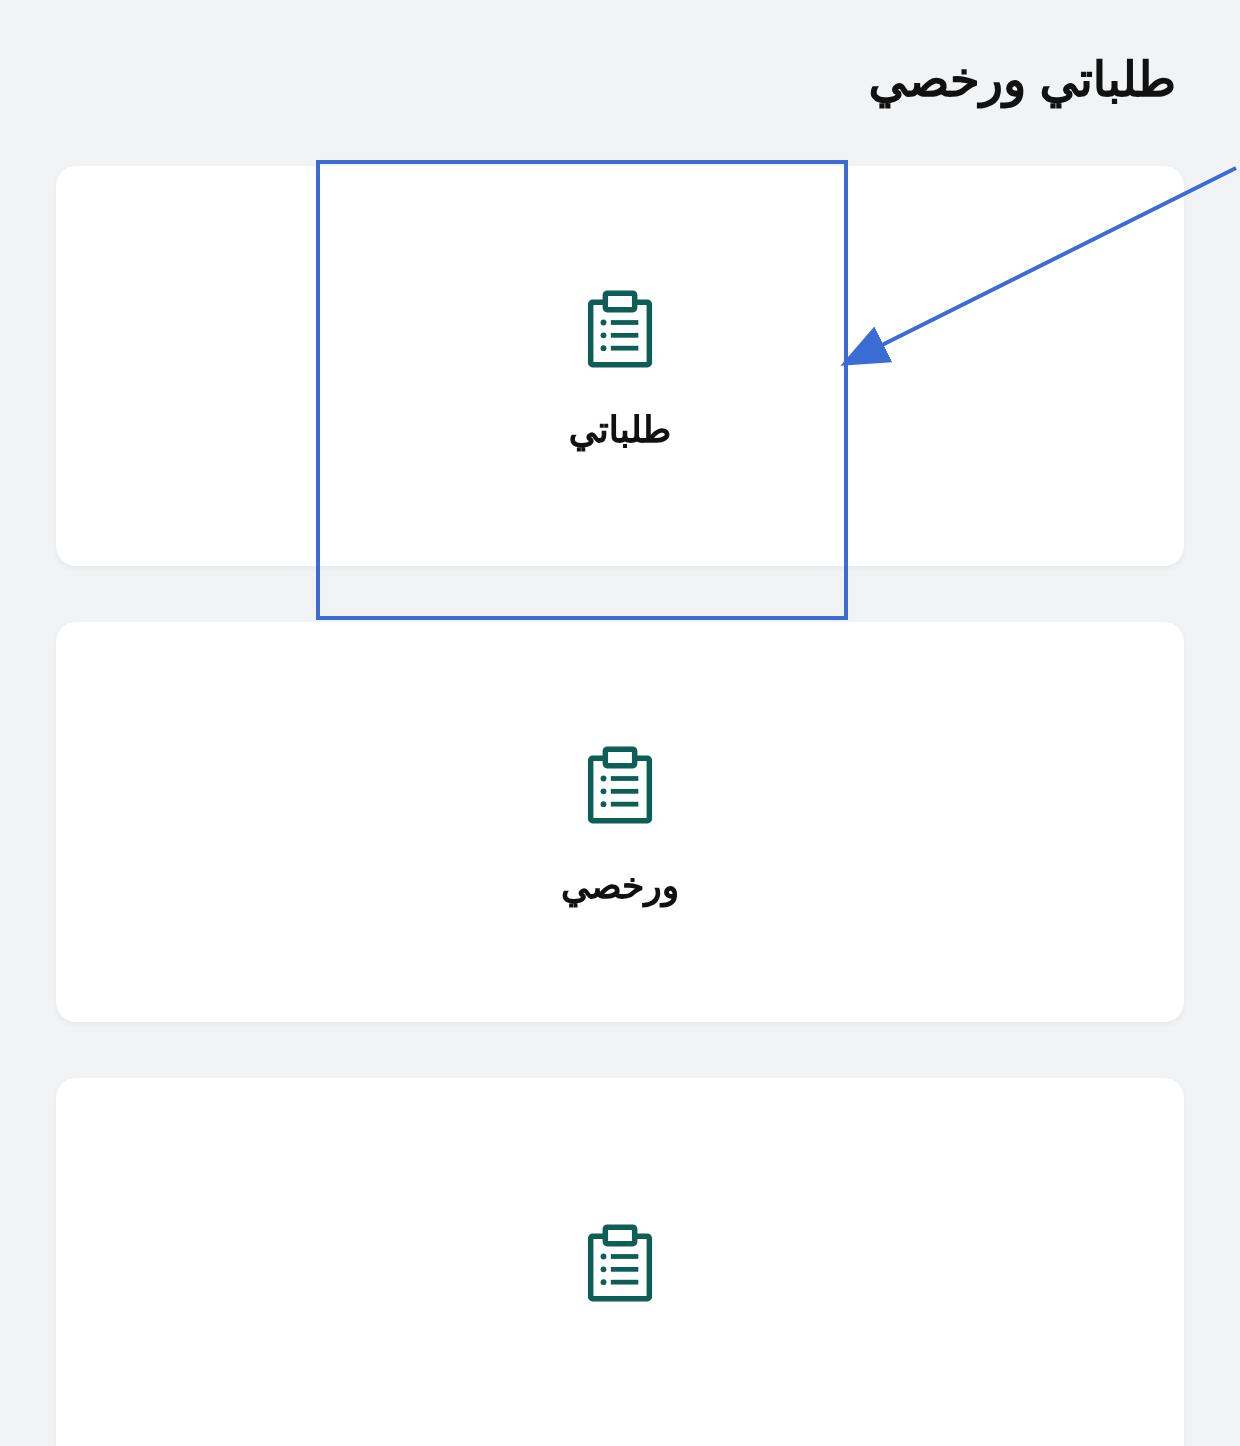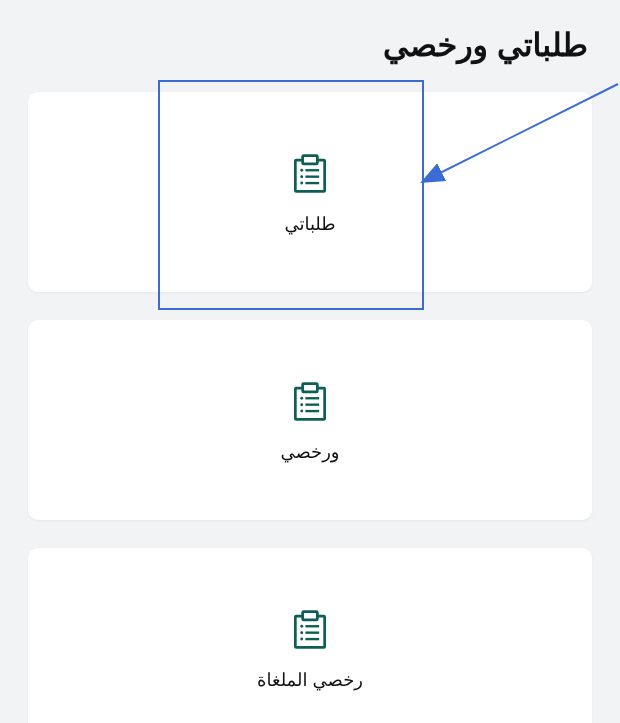--- a/index.html
+++ b/index.html
@@ -13,21 +13,21 @@
     background: #f1f3f5;
     font-family: -apple-system, BlinkMacSystemFont, "Segoe UI", Tahoma, Arial, sans-serif;
     direction: rtl;
     position: relative;
     overflow: hidden;
   }
   .page {
     padding: 18px 28px 0 28px;
   }
   .section-title {
-    font-size: 32px;
+    font-size: 24px;
     font-weight: 700;
     color: #111;
     margin: 8px 4px 28px 4px;
   }
   .cards {
     display: flex;
     flex-direction: column;
     gap: 28px;
   }
   .card {
@@ -48,21 +48,21 @@
     align-items: center;
     justify-content: center;
     margin-bottom: 16px;
   }
   .card .icon-wrap svg {
     width: 44px;
     height: 44px;
   }
   .card .card-label {
     font-size: 18px;
-    font-weight: 400;
+    font-weight: 700;
     color: #111;
   }
   
   .highlight-box {
     position: absolute;
     border: 2px solid #3b6cd4;
     pointer-events: none;
   }
   .arrow-svg {
     position: absolute;
@@ -115,21 +115,20 @@
           <rect x="8" y="10" width="32" height="34" rx="1" stroke="#0d5f55" stroke-width="3" fill="none"></rect>
           <rect x="16" y="5" width="16" height="9" rx="1" stroke="#0d5f55" stroke-width="3" fill="#fff"></rect>
           <circle cx="15" cy="21" r="1.6" fill="#0d5f55"></circle>
           <line x1="19" y1="21" x2="34" y2="21" stroke="#0d5f55" stroke-width="2.6"></line>
           <circle cx="15" cy="28" r="1.6" fill="#0d5f55"></circle>
           <line x1="19" y1="28" x2="34" y2="28" stroke="#0d5f55" stroke-width="2.6"></line>
           <circle cx="15" cy="35" r="1.6" fill="#0d5f55"></circle>
           <line x1="19" y1="35" x2="34" y2="35" stroke="#0d5f55" stroke-width="2.6"></line>
         </svg>
       </div>
-      <div class="card-label">رخصي الملغاة</div>
     </div>
 
   </div>
 </div>
 
 <div class="highlight-box" style="left:158px; top:80px; width:266px; height:230px;"></div>
 
 <svg class="arrow-svg" style="left:410px; top:82px; width:210px; height:120px;" viewBox="0 0 210 120">
   <defs>
     <marker id="arrowhead" markerWidth="12" markerHeight="10" refX="11" refY="5" orient="auto">

